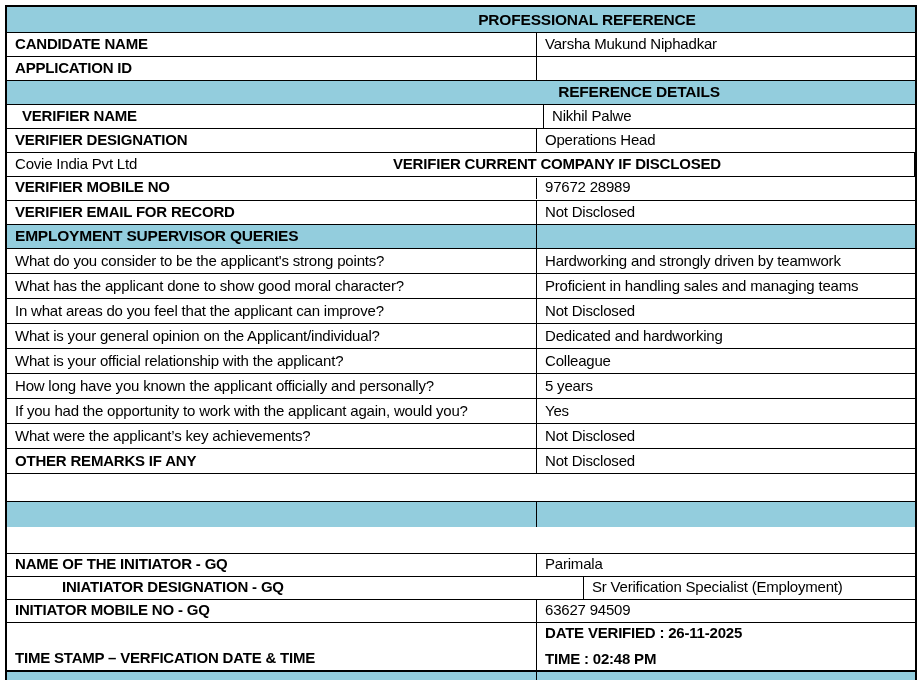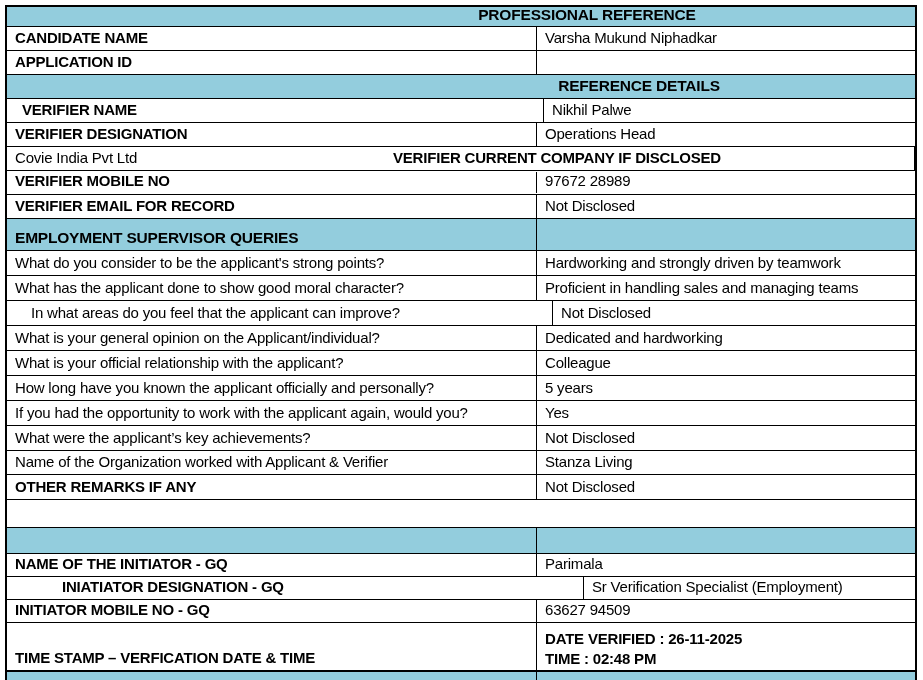--- a/index.html
+++ b/index.html
@@ -29,36 +29,36 @@
   .banner1, .banner2 { background: #93cddd; }
   .banner1 .cell, .banner2 .cell {
     width: 100%; border: none; justify-content: center; font-weight: bold; font-size: 15.5px;
   }
   .banner1 .cell span { transform: translateX(126px); }
   .banner2 .cell span { transform: translateX(178px); }
   .section { background: #93cddd; }
   .section .cell-l { font-weight: bold; font-size: 15.5px; }
   .bluerow { background: #93cddd; }
   .blank .cell { border: none; }
-  .tall .cell-r { flex-direction: column; align-items: flex-start; justify-content: flex-end; padding-bottom: 2px; }
+  .tall .cell-r { flex-direction: column; align-items: flex-start; justify-content: space-between; padding-bottom: 2px; }
   .tall .cell-r div { line-height: 19.5px; font-weight: bold; }
   .bottom-strip {
     position: absolute; left: 5px; top: 672px; width: 912px; height: 8px;
     background: #93cddd;
     border-left: 2.5px solid #000; border-right: 2.5px solid #000;
     display: flex;
   }
   .bottom-strip .seg-l { width: 530px; border-right: 1.5px solid #000; }
   .bottom-strip .seg-r { flex: 1; }
 </style>
 </head>
 <body>
 
 <div class="table-wrap">
-    <div class="row banner1" style="height: 19px; align-items: center;">
+    <div class="row banner1" style="height: 25px;">
       <div class="cell ">
         <span>PROFESSIONAL REFERENCE</span>
       </div>
     </div>
     <div class="row kv" style="height: 24px;">
       <div class="cell cell-l b">CANDIDATE NAME</div>
       <div class="cell cell-r">Varsha Mukund Niphadkar</div>
     </div>
     <div class="row kv" style="height: 24px; justify-content: space-between;">
       <div class="cell cell-l b">APPLICATION ID</div>
@@ -81,33 +81,33 @@
       <div class="cell cell-l b">VERIFIER CURRENT COMPANY IF DISCLOSED</div>
     </div>
     <div class="row kv" style="height: 24px; align-items: center;">
       <div class="cell cell-l b">VERIFIER MOBILE NO</div>
       <div class="cell cell-r">97672 28989</div>
     </div>
     <div class="row kv" style="height: 24px;">
       <div class="cell cell-l b">VERIFIER EMAIL FOR RECORD</div>
       <div class="cell cell-r">Not Disclosed</div>
     </div>
-    <div class="row section" style="height: 32px; justify-content: space-between;">
+    <div class="row section" style="height: 24px; justify-content: space-between;">
       <div class="cell cell-l">EMPLOYMENT SUPERVISOR QUERIES</div>
       <div class="cell cell-r"></div>
     </div>
     <div class="row kv" style="height: 25px;">
       <div class="cell cell-l">What do you consider to be the applicant's strong points?</div>
       <div class="cell cell-r">Hardworking and strongly driven by teamwork</div>
     </div>
     <div class="row kv" style="height: 25px;">
       <div class="cell cell-l">What has the applicant done to show good moral character?</div>
       <div class="cell cell-r">Proficient in handling sales and managing teams</div>
     </div>
-    <div class="row kv" style="height: 25px; padding-left: 16px;">
+    <div class="row kv" style="height: 25px;">
       <div class="cell cell-l">In what areas do you feel that the applicant can improve?</div>
       <div class="cell cell-r">Not Disclosed</div>
     </div>
     <div class="row kv" style="height: 25px;">
       <div class="cell cell-l">What is your general opinion on the Applicant/individual?</div>
       <div class="cell cell-r">Dedicated and hardworking</div>
     </div>
     <div class="row kv" style="height: 25px;">
       <div class="cell cell-l">What is your official relationship with the applicant?</div>
       <div class="cell cell-r">Colleague</div>
@@ -117,36 +117,32 @@
       <div class="cell cell-r">5 years</div>
     </div>
     <div class="row kv" style="height: 25px;">
       <div class="cell cell-l">If you had the opportunity to work with the applicant again, would you?</div>
       <div class="cell cell-r">Yes</div>
     </div>
     <div class="row kv" style="height: 25px;">
       <div class="cell cell-l">What were the applicant’s key achievements?</div>
       <div class="cell cell-r">Not Disclosed</div>
     </div>
-    <div class="row kv" style="height: 24px;">
-      <div class="cell cell-l">Name of the Organization worked with Applicant &amp; Verifier</div>
-      <div class="cell cell-r">Stanza Living</div>
-    </div>
     <div class="row kv" style="height: 25px;">
       <div class="cell cell-l b">OTHER REMARKS IF ANY</div>
       <div class="cell cell-r">Not Disclosed</div>
     </div>
     <div class="row blank" style="height: 28px;">
       <div class="cell "></div>
     </div>
     <div class="row bluerow" style="height: 26px;">
       <div class="cell cell-l"></div>
       <div class="cell cell-r"></div>
     </div>
-    <div class="row kv" style="height: 23px;">
+    <div class="row kv" style="height: 23px; margin-top: 26px;">
       <div class="cell cell-l b">NAME OF THE INITIATOR - GQ</div>
       <div class="cell cell-r">Parimala</div>
     </div>
     <div class="row kv" style="height: 23px; padding-left: 47px;">
       <div class="cell cell-l b">INIATIATOR DESIGNATION - GQ</div>
       <div class="cell cell-r">Sr Verification Specialist (Employment)</div>
     </div>
     <div class="row kv" style="height: 23px;">
       <div class="cell cell-l b">INITIATOR MOBILE NO - GQ</div>
       <div class="cell cell-r">63627 94509</div>

